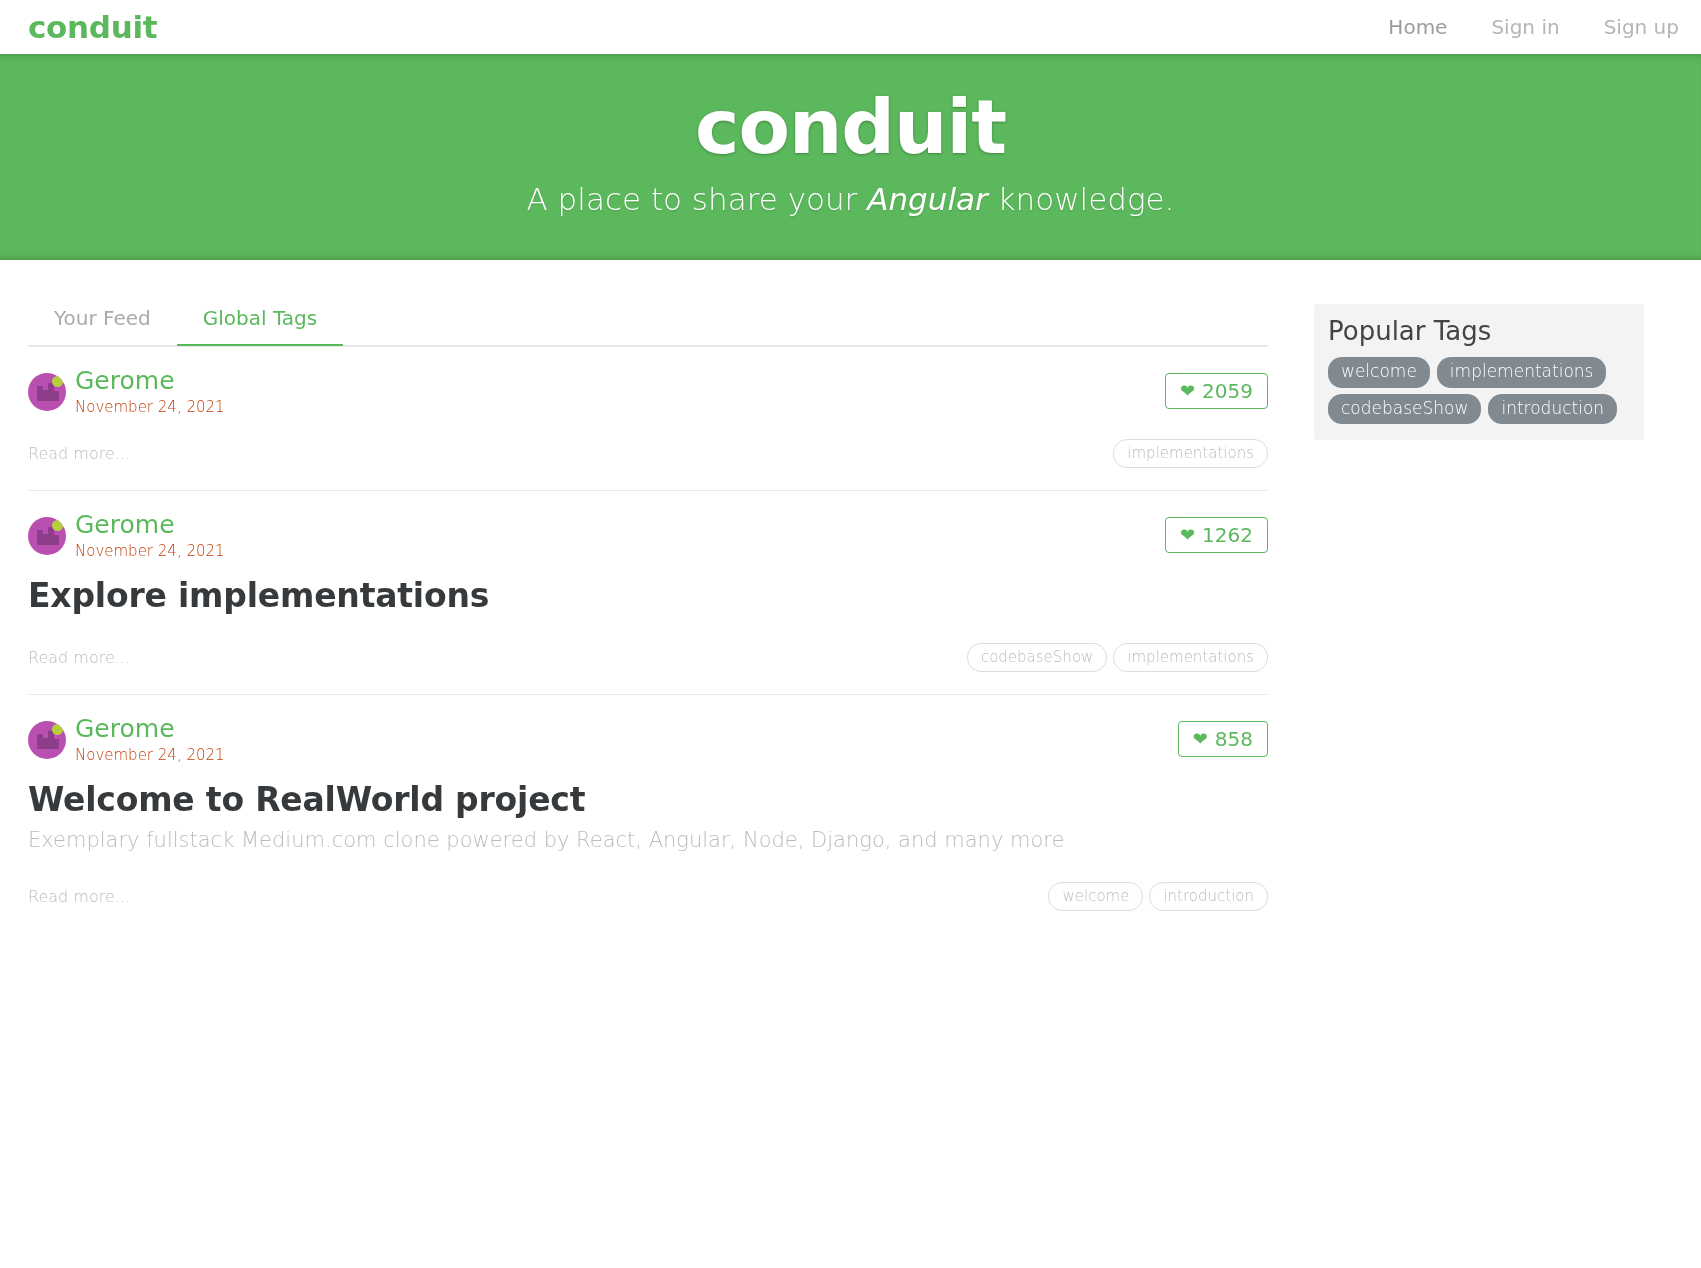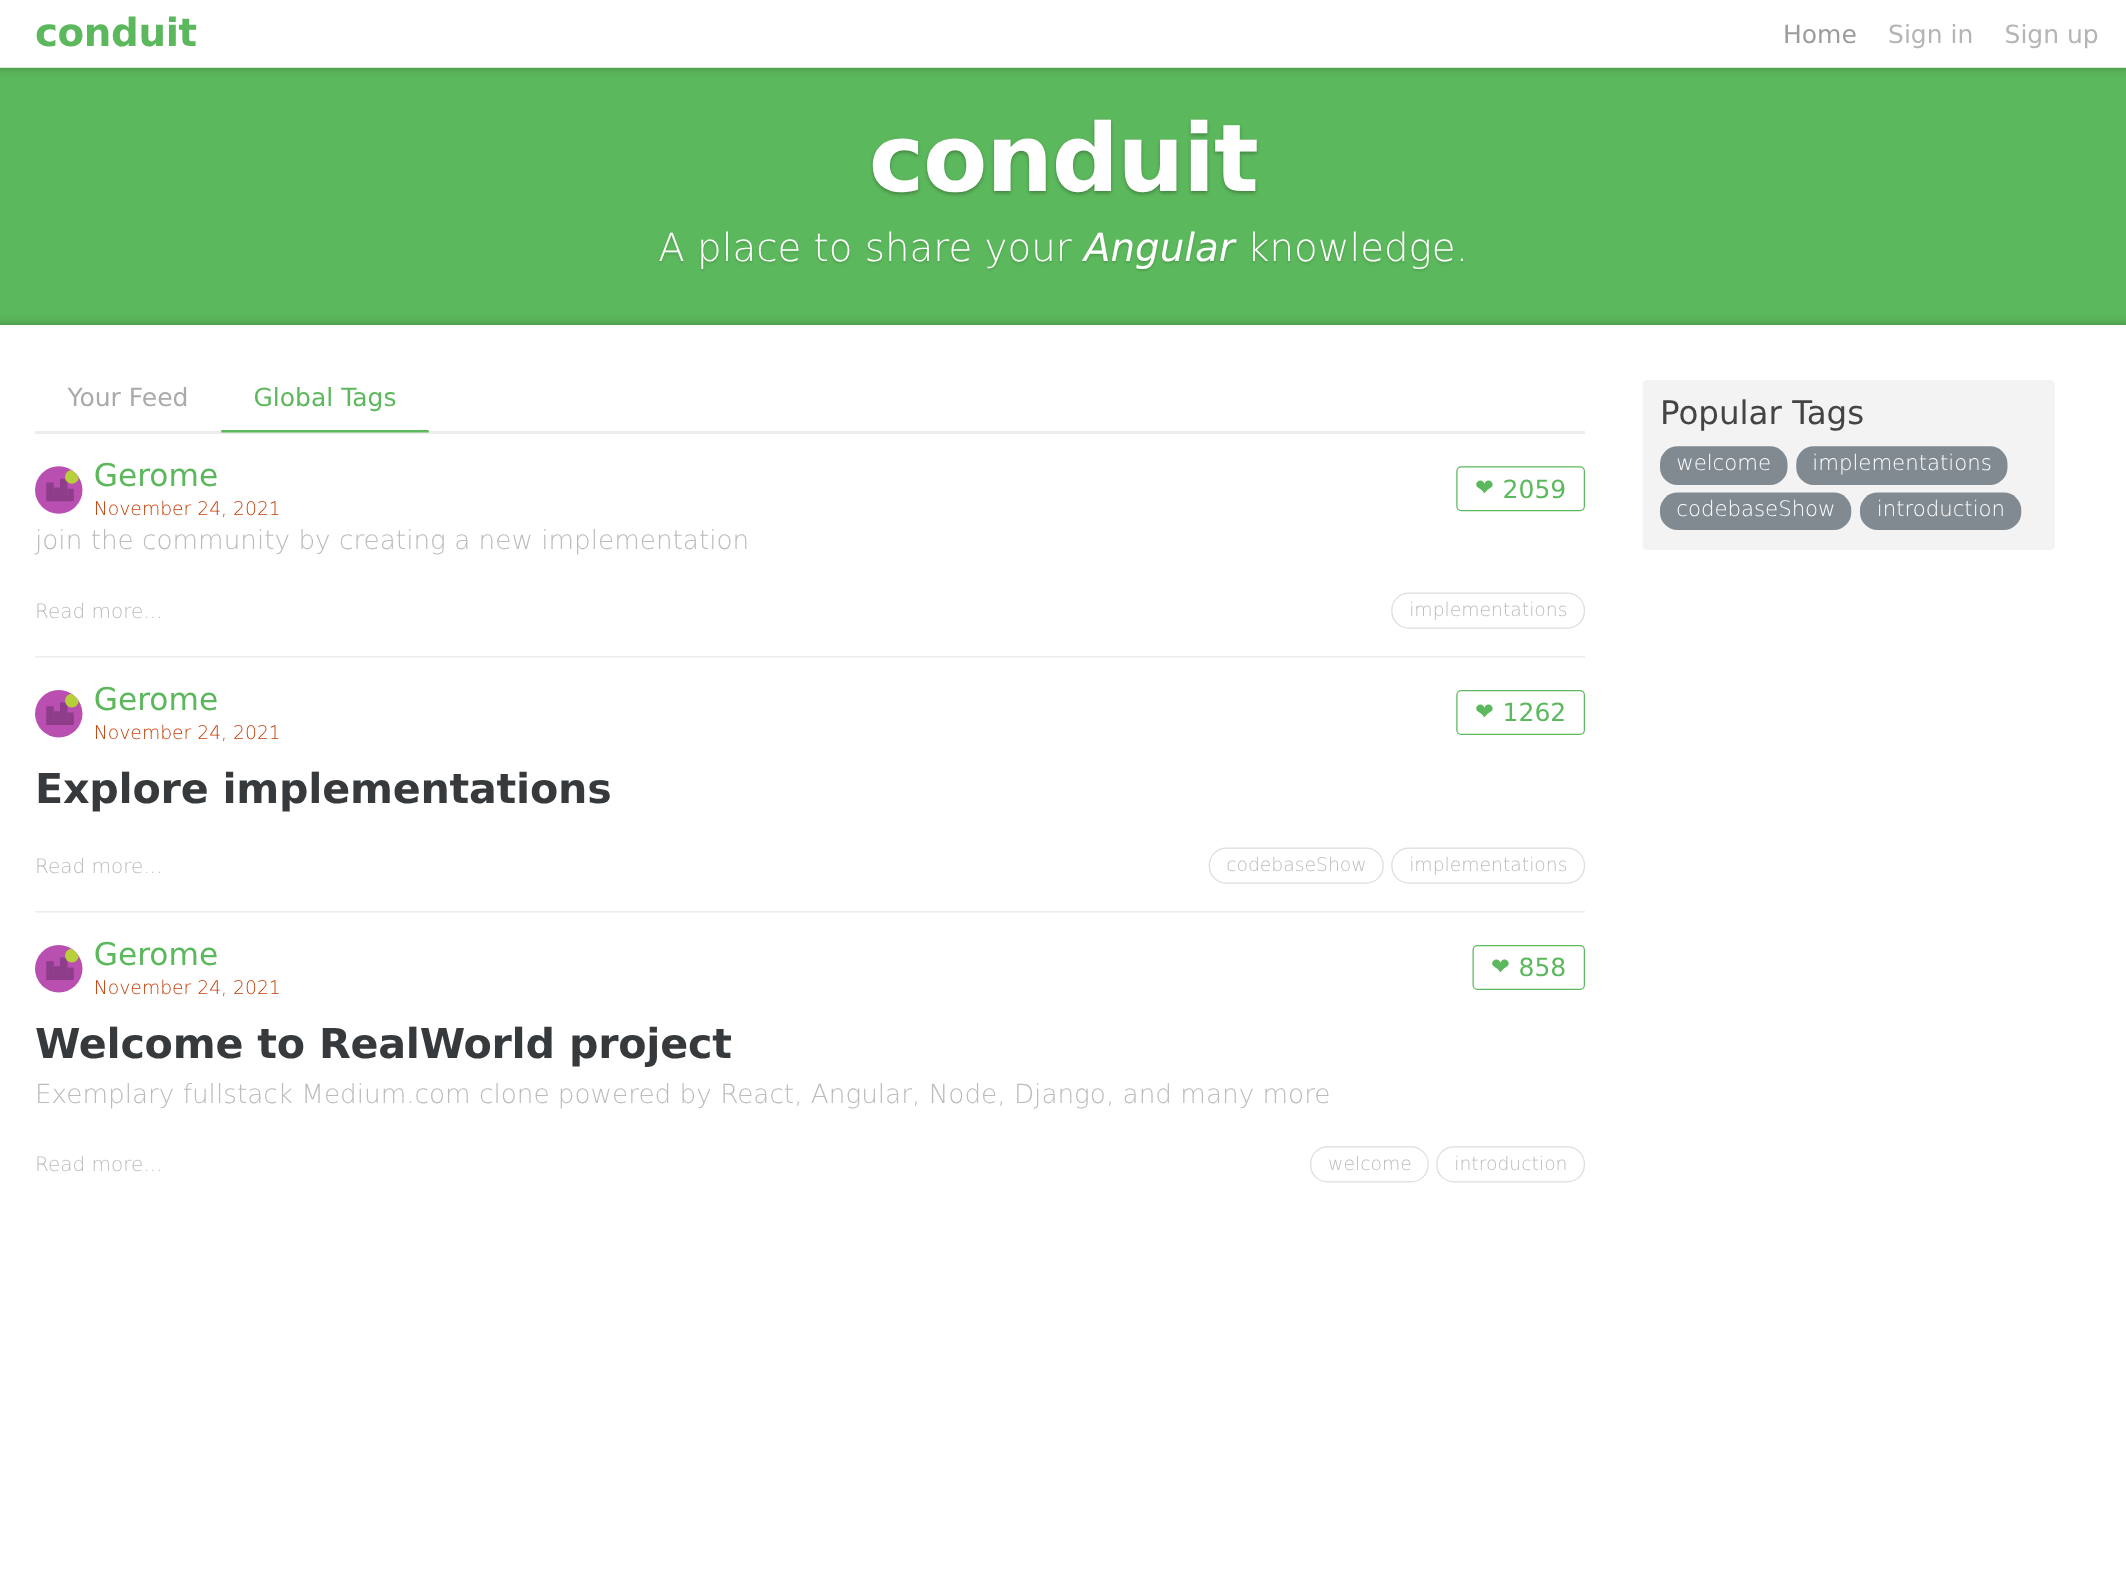--- a/index.html
+++ b/index.html
@@ -28,21 +28,21 @@
     color: #5cb85c;
     letter-spacing: -0.3px;
     line-height: 1;
     text-decoration: none;
     font-family: "DejaVu Sans", "Liberation Sans", sans-serif;
   }
   .nav-links {
     margin-left: auto;
     display: flex;
     align-items: center;
-    gap: 25px;
+    gap: 44px;
     text-align: right;
   }
   .nav-link {
     font-size: 20px;
     color: #b5b5b5;
     text-decoration: none;
     line-height: 1;
     white-space: nowrap;
   }
   .nav-link.active { color: #9c9c9c; }
@@ -291,21 +291,20 @@
         <div class="meta-text">
           <a href="#" class="author">Gerome</a>
           <span class="date">November 24, 2021</span>
         </div>
         <button class="fav-btn">
           <span class="heart">❤</span>
           <span>2059</span>
         </button>
       </div>
       <a href="#" class="preview-link">
-        <p class="article-desc">join the community by creating a new implementation</p>
       </a>
       <div class="preview-footer">
         <span class="read-more">Read more...</span>
         <div class="tag-list">
           <span class="tag-outline">implementations</span>
         </div>
       </div>
     </div>
 
     <div class="article-preview">

